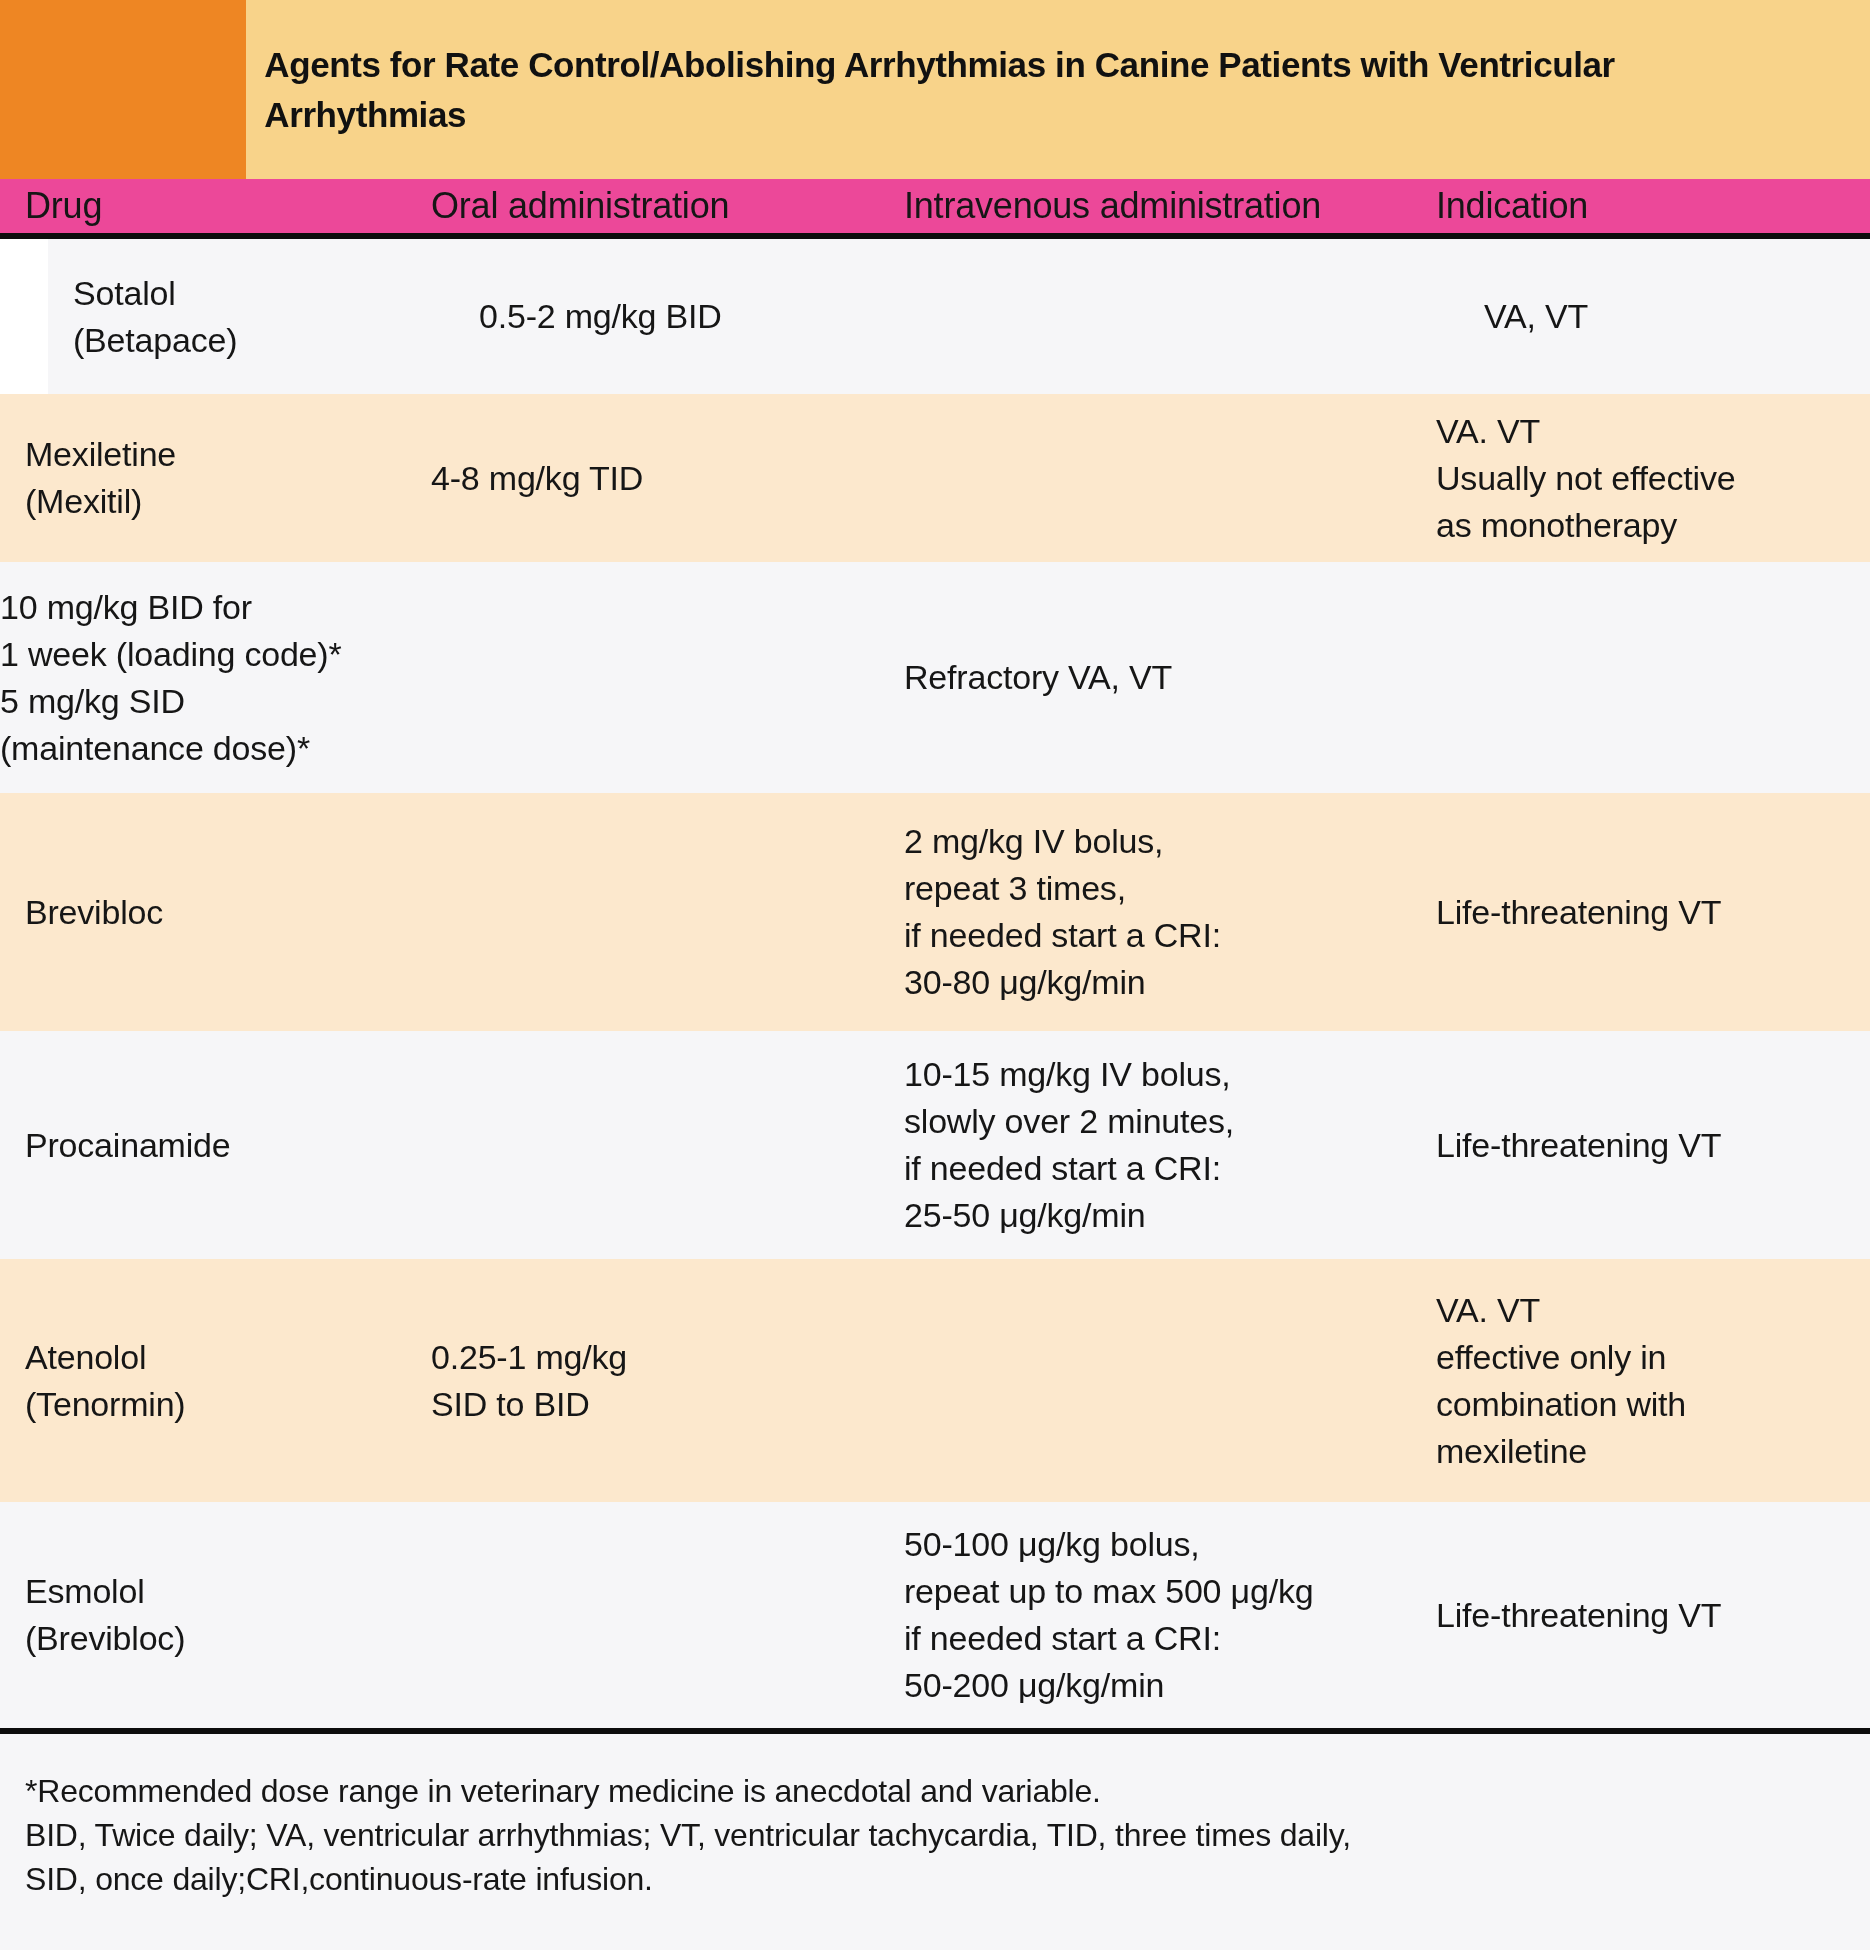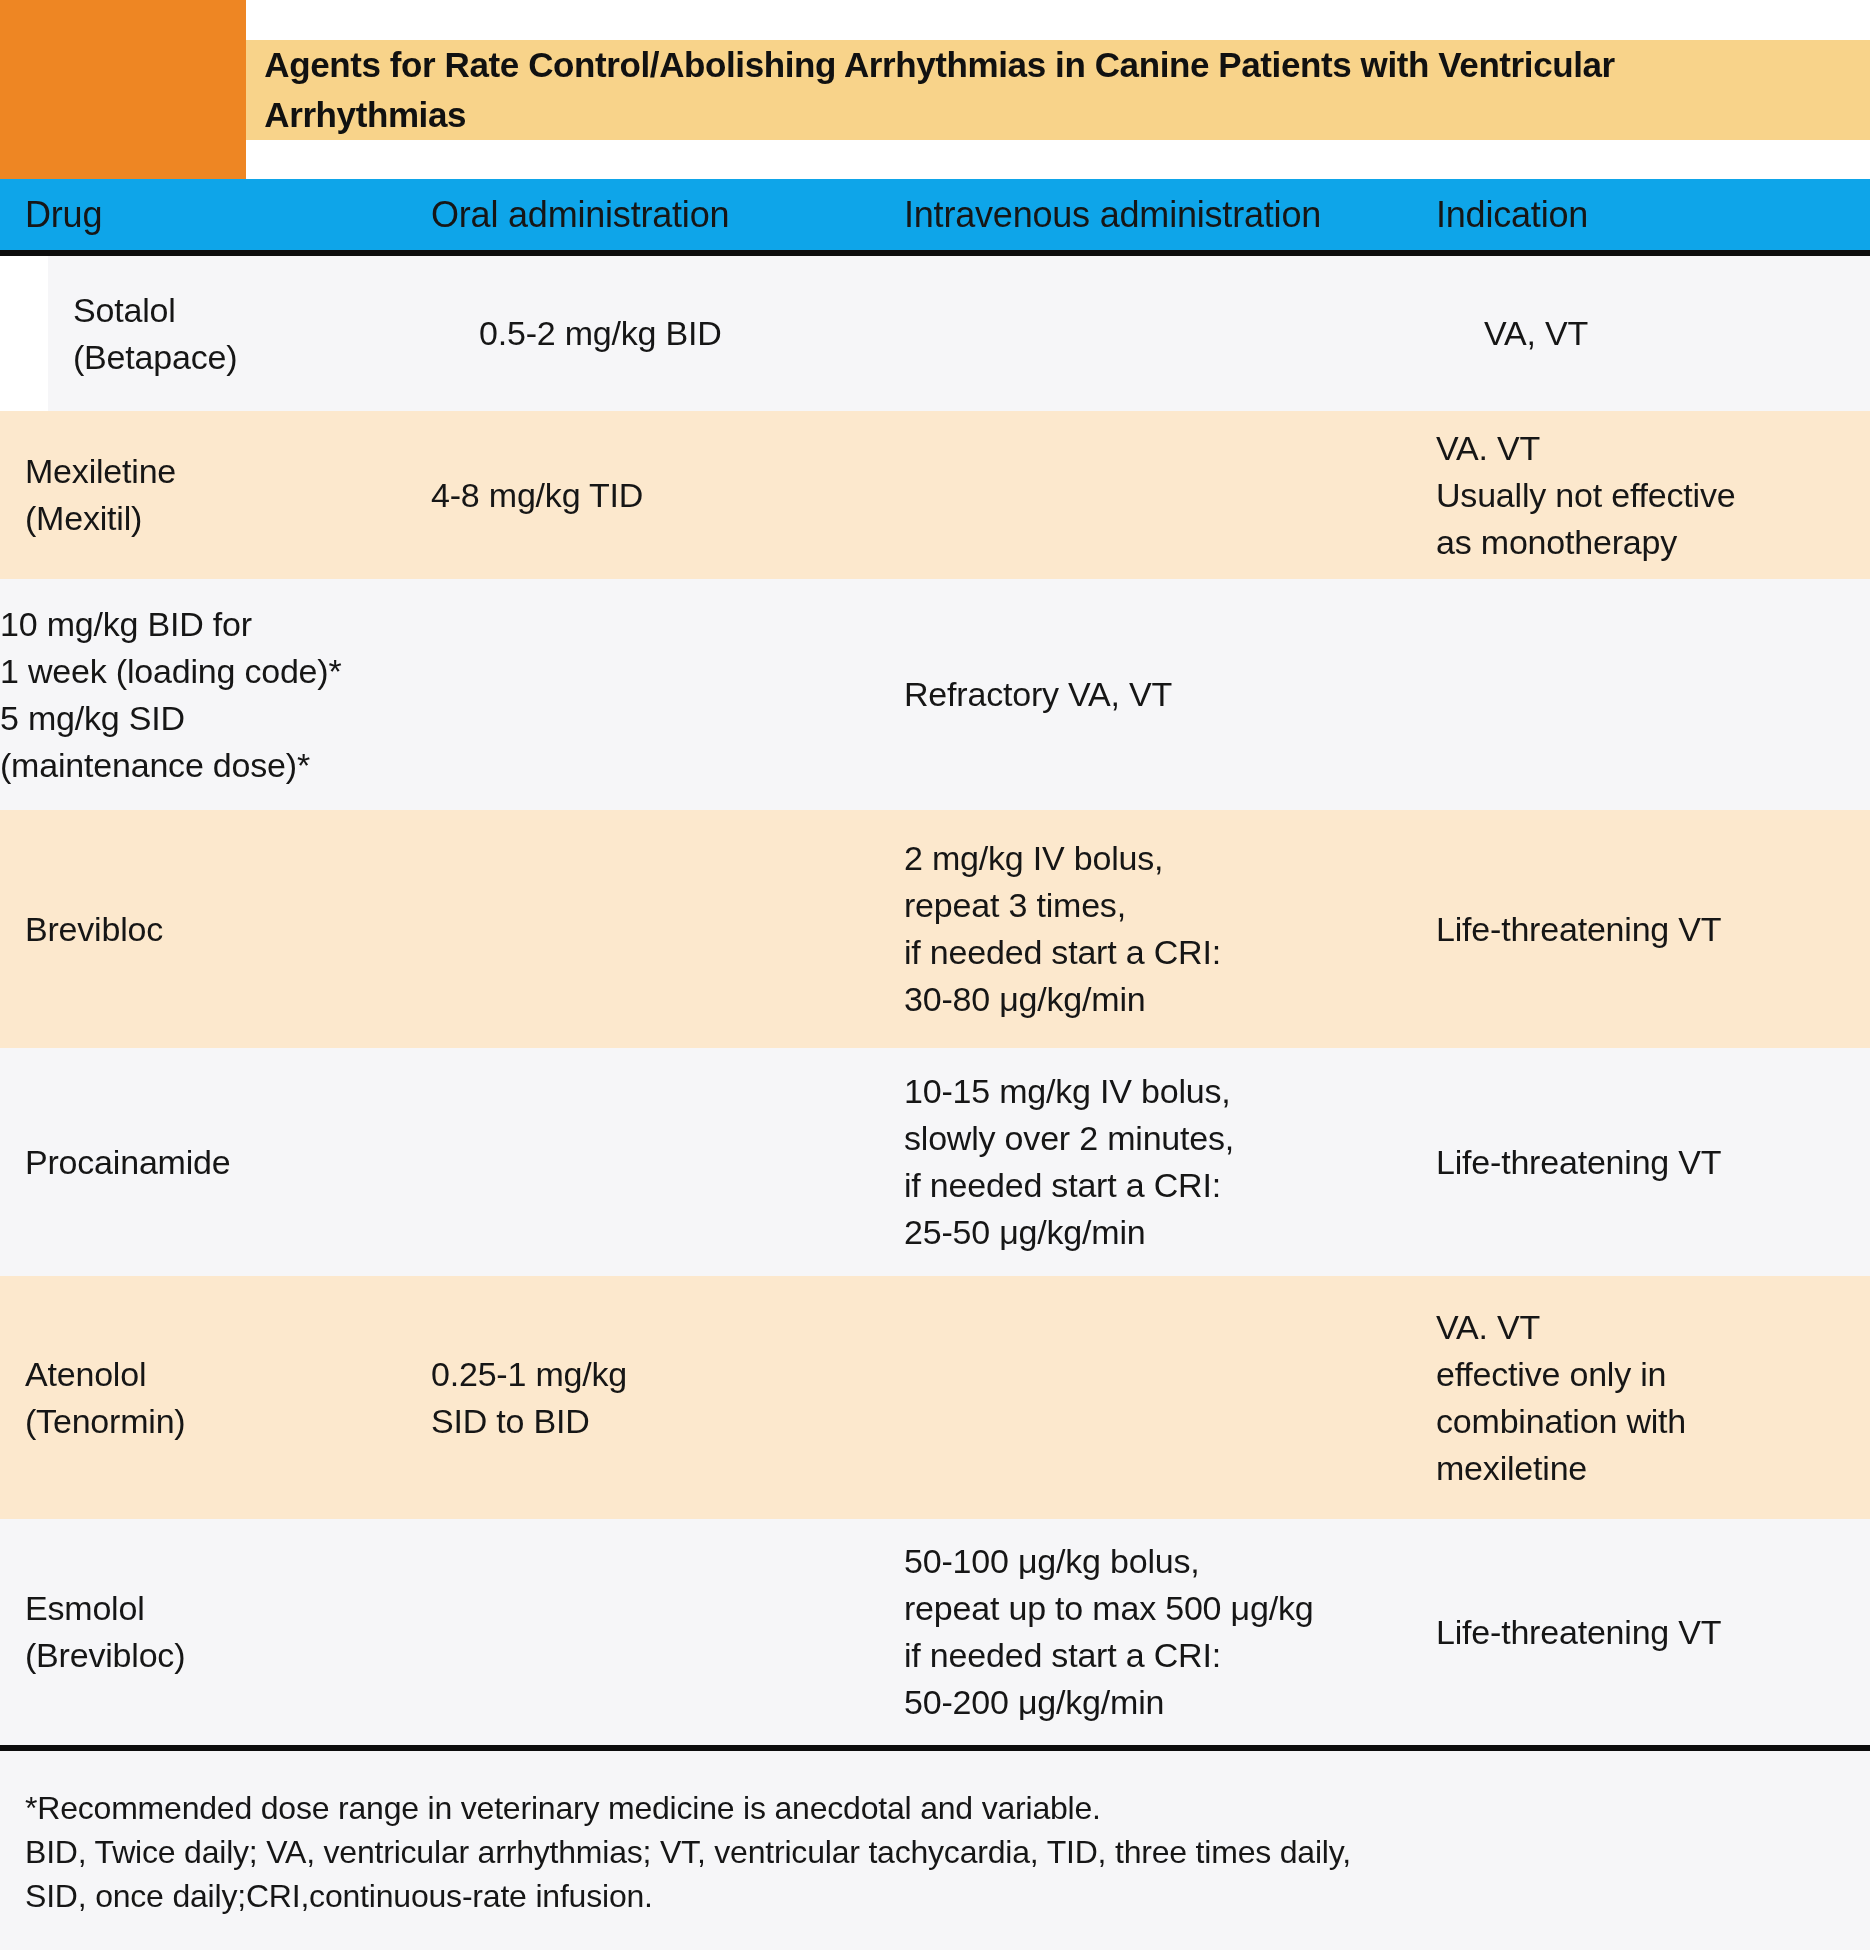--- a/index.html
+++ b/index.html
@@ -8,32 +8,32 @@
     width:1871px;height:1951px;
     background:#ffffff;
     font-family:"Liberation Sans","DejaVu Sans",sans-serif;
     color:#161616;
     letter-spacing:-0.2px;
     overflow:hidden;
   }
   *{box-sizing:border-box;}
 
   
-  .banner{display:flex;height:179px;align-items:center;}
+  .banner{display:flex;height:179px;}
   .orange-block{width:246px;height:179px;background:#EE8623;flex:none;}
   .banner-right{flex:1;background:#F8D38A;display:flex;align-items:center;padding-left:18.3px;padding-right:25px;}
   .title{
     margin:0;font-size:35px;font-weight:bold;line-height:50px;
     white-space:pre-line;letter-spacing:-0.4px;color:#111111;
   }
 
   
   .colhead-row{
     display:grid;grid-template-columns:431px 473px 532px 434px;
-    height:77px;background:#0ea5e9;
+    height:60px;background:#ec4899;
     border-bottom:6.6px solid #0D0D0D;
     align-items:center;font-size:36px;
   }
   .colhead-row > div{white-space:nowrap;}
   .colhead-row > div:first-child{padding-left:25px;}
 
   
   .row{
     display:grid;grid-template-columns:431px 473px 532px 434px;
     font-size:34px;line-height:47px;

